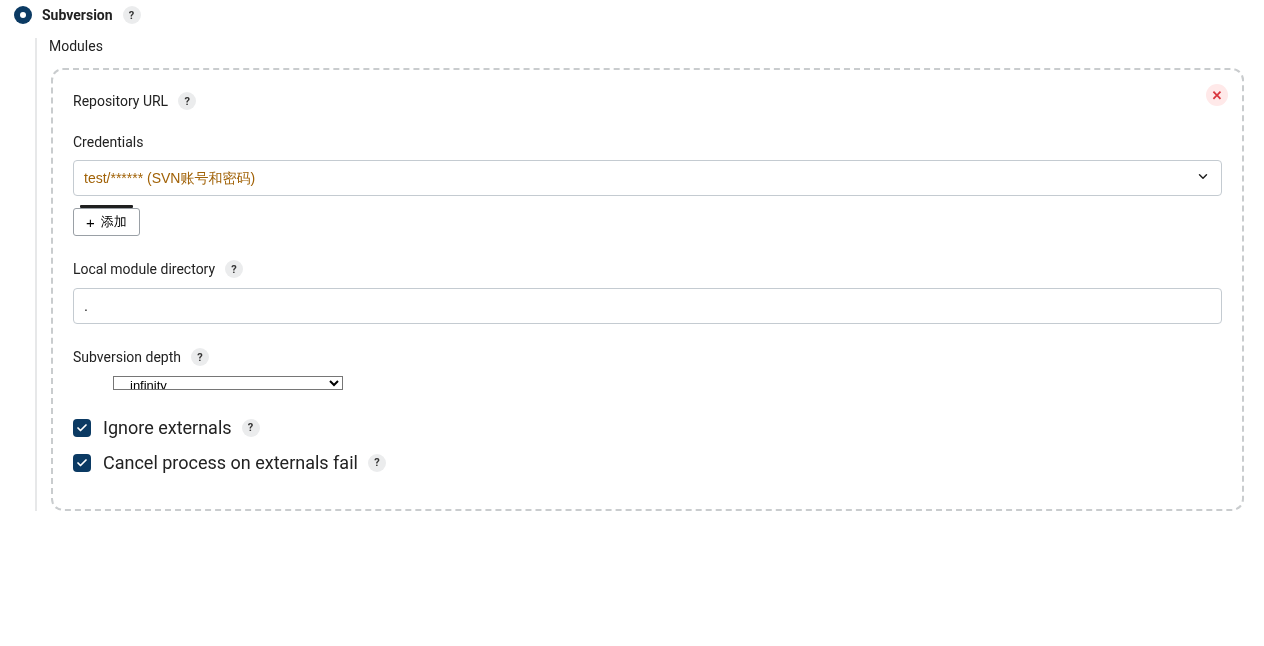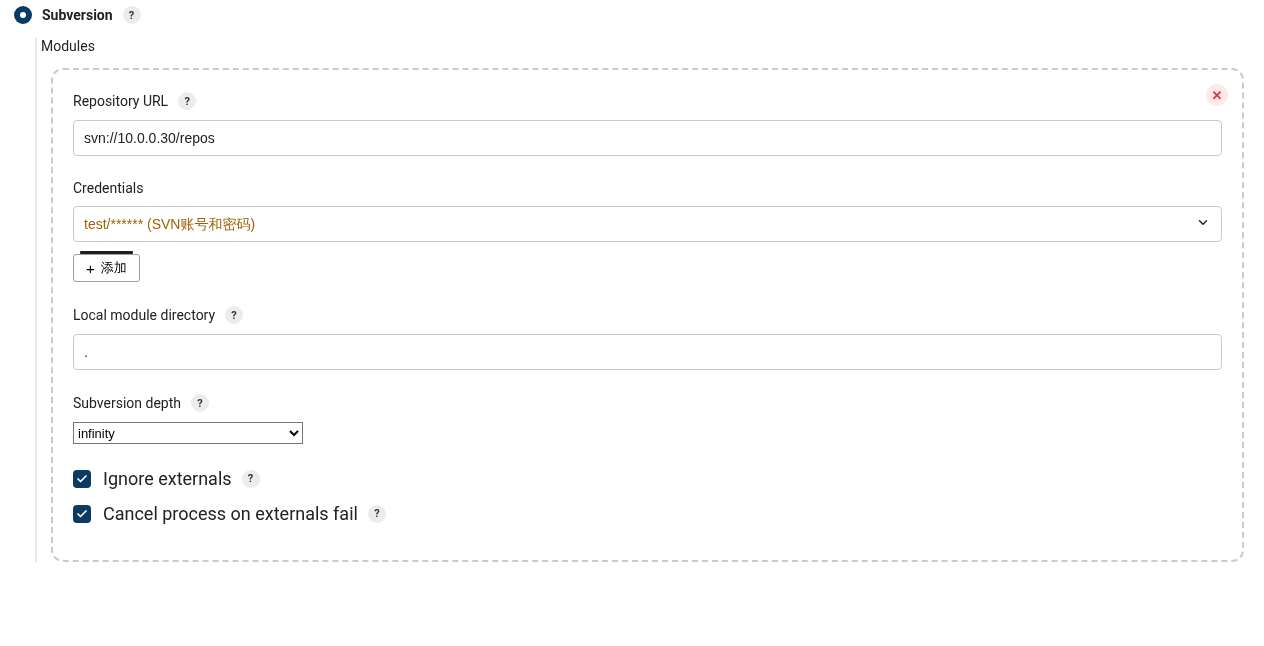--- a/index.html
+++ b/index.html
@@ -57,21 +57,21 @@
       cursor: pointer;
     }
     .indented {
       margin-left: 21px;
       border-left: 2px solid #e7e8e9;
       padding-left: 0;
     }
     .sub-label {
       font-size: 14px;
       margin-bottom: 14px;
-      padding-left: 4px;
+      padding-left: 12px;
     }
     .dashed-panel {
       border: 2px dashed #c9ccce;
       border-radius: 12px;
       padding: 22px 20px 36px 20px;
       margin-left: 14px;
       margin-right: 6px;
       position: relative;
     }
     .close-button {
@@ -166,25 +166,26 @@
       border-radius: 1px;
     }
     .btn-add .plus {
       margin-right: 6px;
       font-weight: 400;
       font-size: 15px;
       line-height: 1;
     }
     .select-native {
       width: 230px;
-      height: 22px;
+      height: 14px;
       border: 1px solid #767676;
       font-size: 13px;
-      padding: 0 0;
-      background: #fff;
+      padding: 0 12px;
+      background: #fff;
+      margin-left: 40px;
     }
     .checkbox-row {
       display: flex;
       align-items: center;
       margin-bottom: 14px;
     }
     .checkbox-row:last-child {
       margin-bottom: 0;
     }
     .checkbox {
@@ -223,21 +224,20 @@
     <div class="sub-label">Modules</div>
 
     <div class="dashed-panel">
       <button class="close-button">✕</button>
 
       <div class="field">
         <div class="field-label-row">
           <span class="field-label">Repository URL</span>
           <span class="help-icon">?</span>
         </div>
-        <input type="text" class="text-input" value="svn://10.0.0.30/repos" style="">
       </div>
 
       <div class="field">
         <div class="field-label-row">
           <span class="field-label">Credentials</span>
         </div>
         <div class="select-wrapper">
           <select class="select-full">
             <option>test/****** (SVN账号和密码)</option>
           </select>

